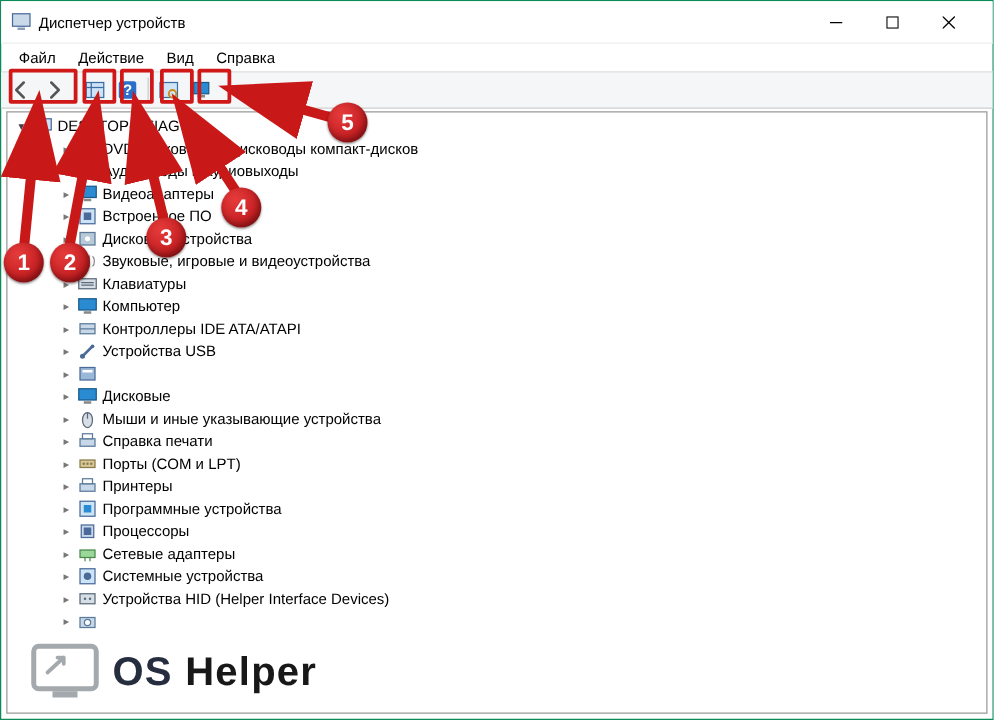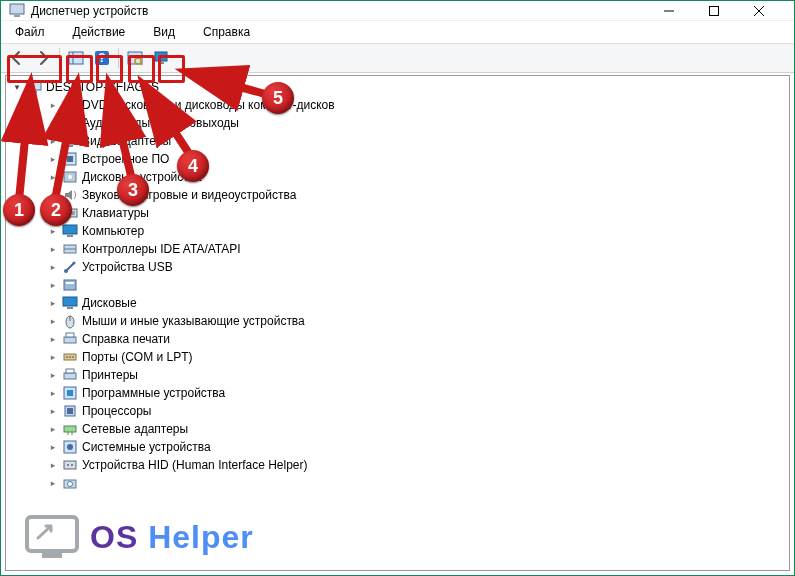--- a/index.html
+++ b/index.html
@@ -1,26 +1,26 @@
 <!DOCTYPE html>
 <html><head>
 <meta charset="utf-8">
 <style>
 * { box-sizing: border-box; margin: 0; padding: 0; }
 body { font-family: "Segoe UI", Tahoma, sans-serif; font-size: 13px; background: #fff; width: 795px; height: 576px; overflow: hidden; position: relative; }
 
 .window { width: 795px; height: 576px; border: 1px solid #0b8a5a; display: flex; flex-direction: column; background: #fff; }
 
-.titlebar { height: 20px; background: #fff; display: flex; align-items: center; padding: 0 13px 0 8px; border-bottom: 1px solid #eee; }
+.titlebar { height: 34px; background: #fff; display: flex; align-items: center; padding: 0 13px 0 8px; border-bottom: 1px solid #eee; }
 .titlebar .app-icon { width: 16px; height: 16px; margin-right: 6px; flex-shrink: 0; }
 .titlebar .title { flex: 1; font-size: 12px; color: #000; }
 .titlebar .win-controls { display: flex; }
 .titlebar .win-btn { width: 45px; height: 29px; display: flex; align-items: center; justify-content: center; cursor: default; }
 
-.menubar { height: 22px; display: flex; align-items: center; padding: 0 6px; gap: 12px; }
+.menubar { height: 22px; display: flex; align-items: center; padding: 0 6px; gap: 2px; }
 .menubar .menu-item { padding: 3px 8px; font-size: 12px; cursor: default; }
 
 .toolbar { height: 30px; border-top: 1px solid #e0e0e0; border-bottom: 1px solid #d0d0d0; background: #f5f6f7; display: flex; align-items: center; padding: 0 4px; gap: 2px; position: relative; }
 .toolbar-btn { width: 24px; height: 24px; display: flex; align-items: center; justify-content: center; border: 1px solid transparent; border-radius: 2px; cursor: default; }
 .toolbar .sep { width:1px; height:20px; background:#ccc; margin:0 2px; }
 
 .tree-area { flex: 1; border: 1px solid #999; margin: 2px 4px 4px 4px; background: #fff; overflow: auto; padding: 2px 0; position: relative; }
 .tree-row { display: flex; align-items: center; height: 18px; padding-left: 4px; cursor: default; white-space: nowrap; }
 .tree-row.root { padding-left: 4px; }
 .tree-row.child { padding-left: 40px; }
@@ -30,22 +30,22 @@
 .dev-label { font-size: 12px; color: #000; }
 
 
 .anno-box { position: absolute; border: 3px solid #d01818; border-radius: 2px; pointer-events: none; z-index: 50; }
 .anno-arrow { position: absolute; pointer-events: none; z-index: 49; }
 .anno-circle { position: absolute; width: 32px; height: 32px; border-radius: 50%; background: radial-gradient(circle at 35% 30%, #e53b3b, #b40f14); color: #fff; font-weight: bold; font-size: 18px; display: flex; align-items: center; justify-content: center; z-index: 55; pointer-events: none; box-shadow: inset -2px -3px 5px rgba(0,0,0,.35), 0 1px 2px rgba(0,0,0,.5); }
 
 .watermark { position: absolute; left: 24px; bottom: 16px; display: flex; align-items: center; gap: 10px; opacity: .9; z-index:40; pointer-events:none; }
 .watermark .wm-icon { width: 56px; height: 46px; }
 .watermark .wm-text { font-size: 32px; font-weight: 600; letter-spacing: 1px; }
-.watermark .wm-os { color: #4c1d95; }
-.watermark .wm-helper { color: #3b82f6; margin-top: 16px; }
+.watermark .wm-os { color: #0f172a; }
+.watermark .wm-helper { color: #000000; margin-top: 16px; }
 </style>
 </head>
 <body>
 
 <div class="window">
 
   <div class="titlebar">
     <span class="app-icon">
       <svg viewBox="0 0 16 16">
           <rect x="1" y="1" width="14" height="10" fill="#c9d9ea" stroke="#4a6a9a"></rect>
@@ -339,21 +339,21 @@
         </div>
         <div class="tree-row child">
           <span class="expander">▸</span>
           <span class="dev-icon">
             <svg viewBox="0 0 16 16" width="16" height="16">
               <rect x="2" y="4" width="12" height="8" fill="#d8dee6" stroke="#5a6a7a"></rect>
               <circle cx="6" cy="8" r="1" fill="#5a6a7a"></circle>
               <circle cx="10" cy="8" r="1" fill="#5a6a7a"></circle>
             </svg>
           </span>
-          <span class="dev-label">Устройства HID (Human Interface Helper)</span>
+          <span class="dev-label">Устройства HID (Helper Interface Devices)</span>
         </div>
         <div class="tree-row child">
           <span class="expander">▸</span>
           <span class="dev-icon">
             <svg viewBox="0 0 16 16" width="16" height="16">
               <rect x="2" y="5" width="12" height="8" fill="#c8d8e8" stroke="#5a7a9a"></rect>
               <circle cx="8" cy="9" r="2.5" fill="#fff" stroke="#5a7a9a"></circle>
             </svg>
           </span>
         </div>

